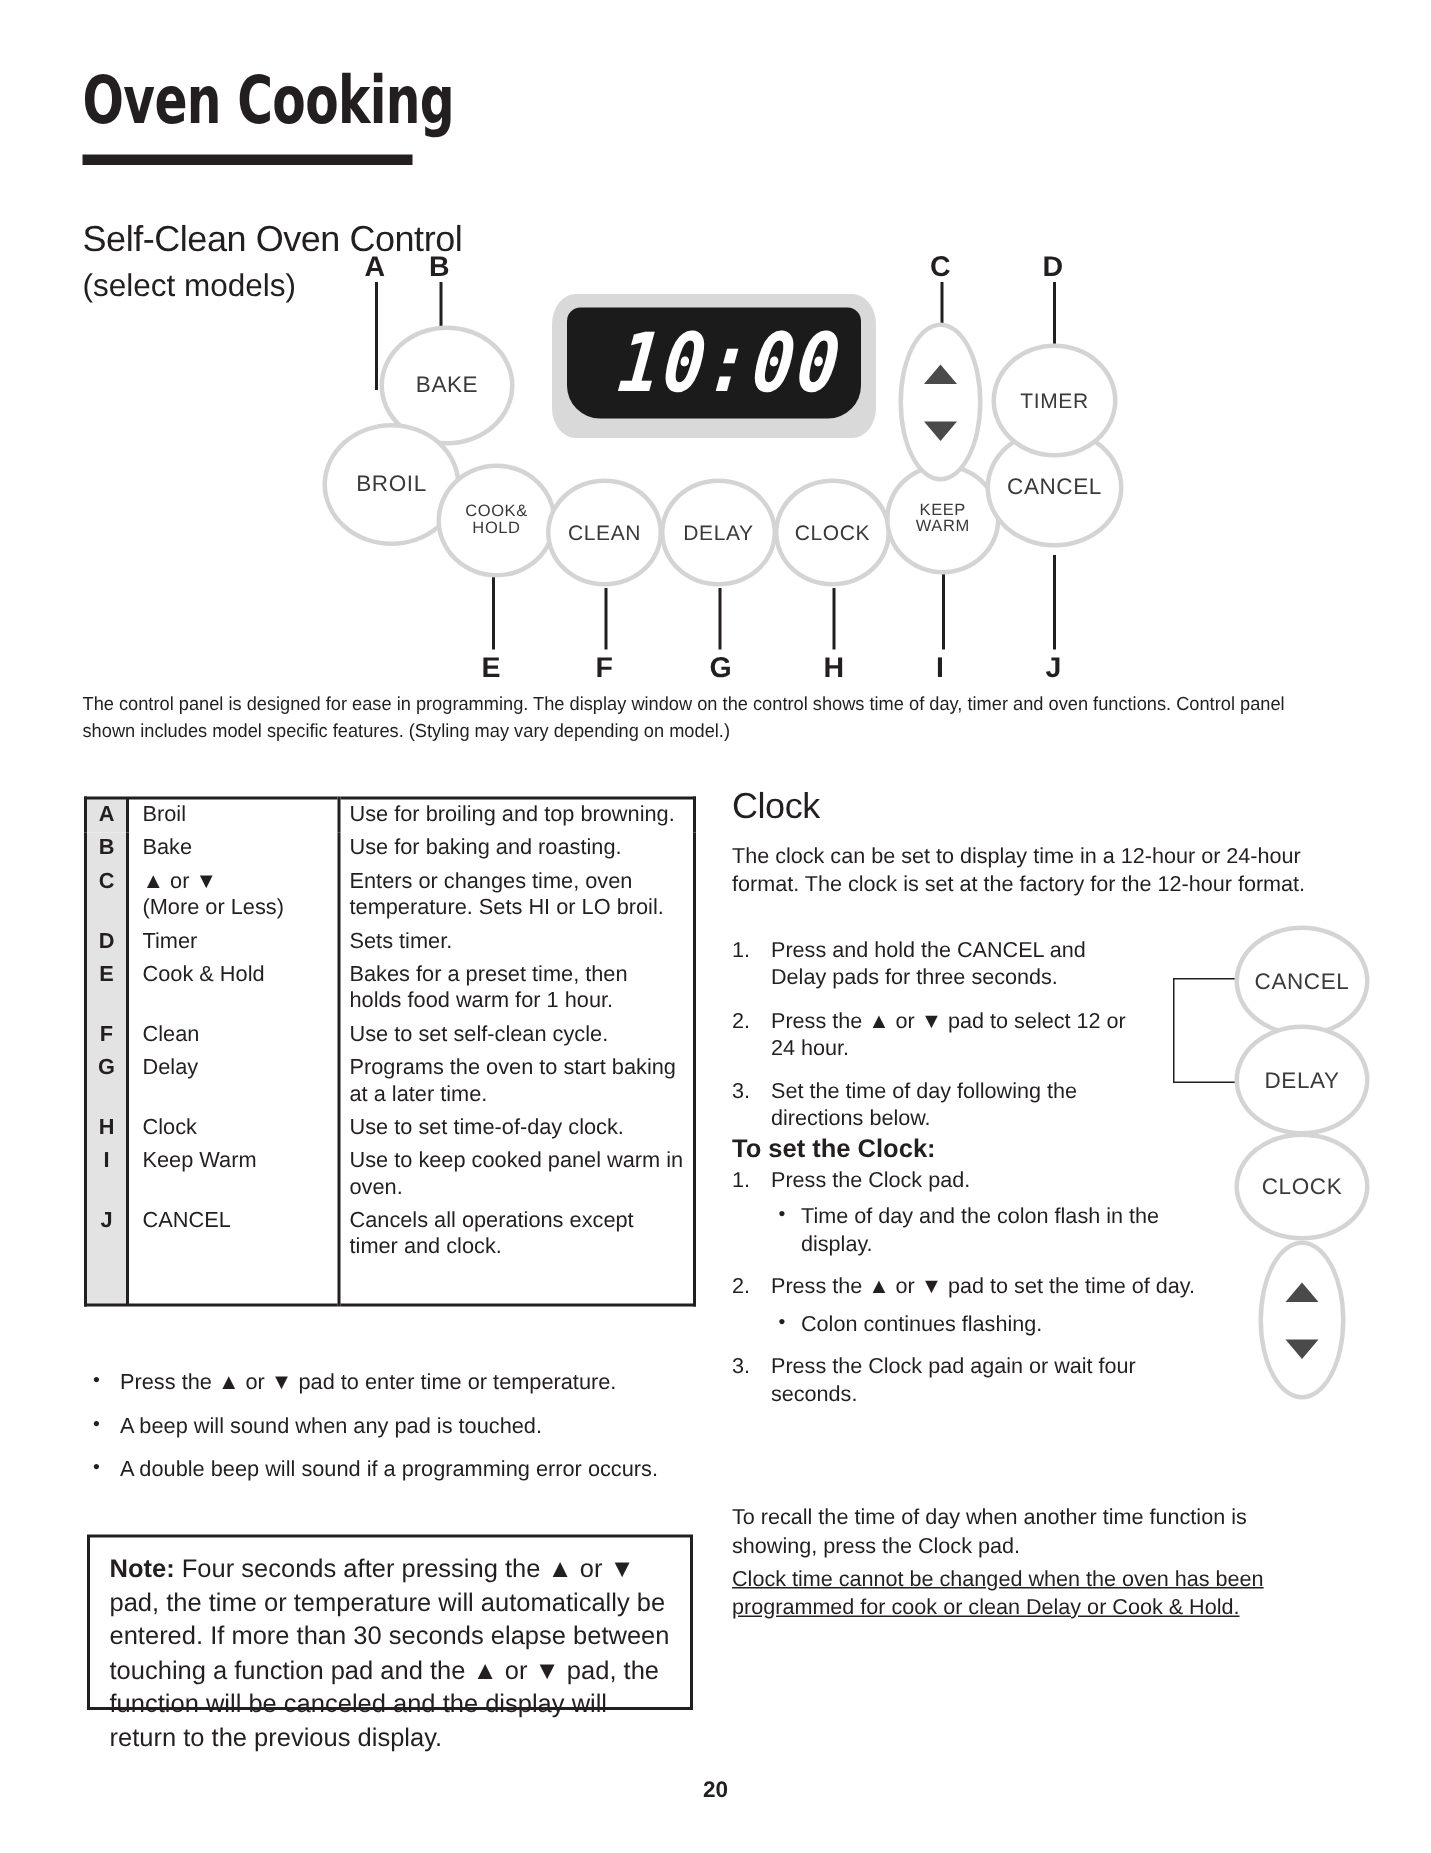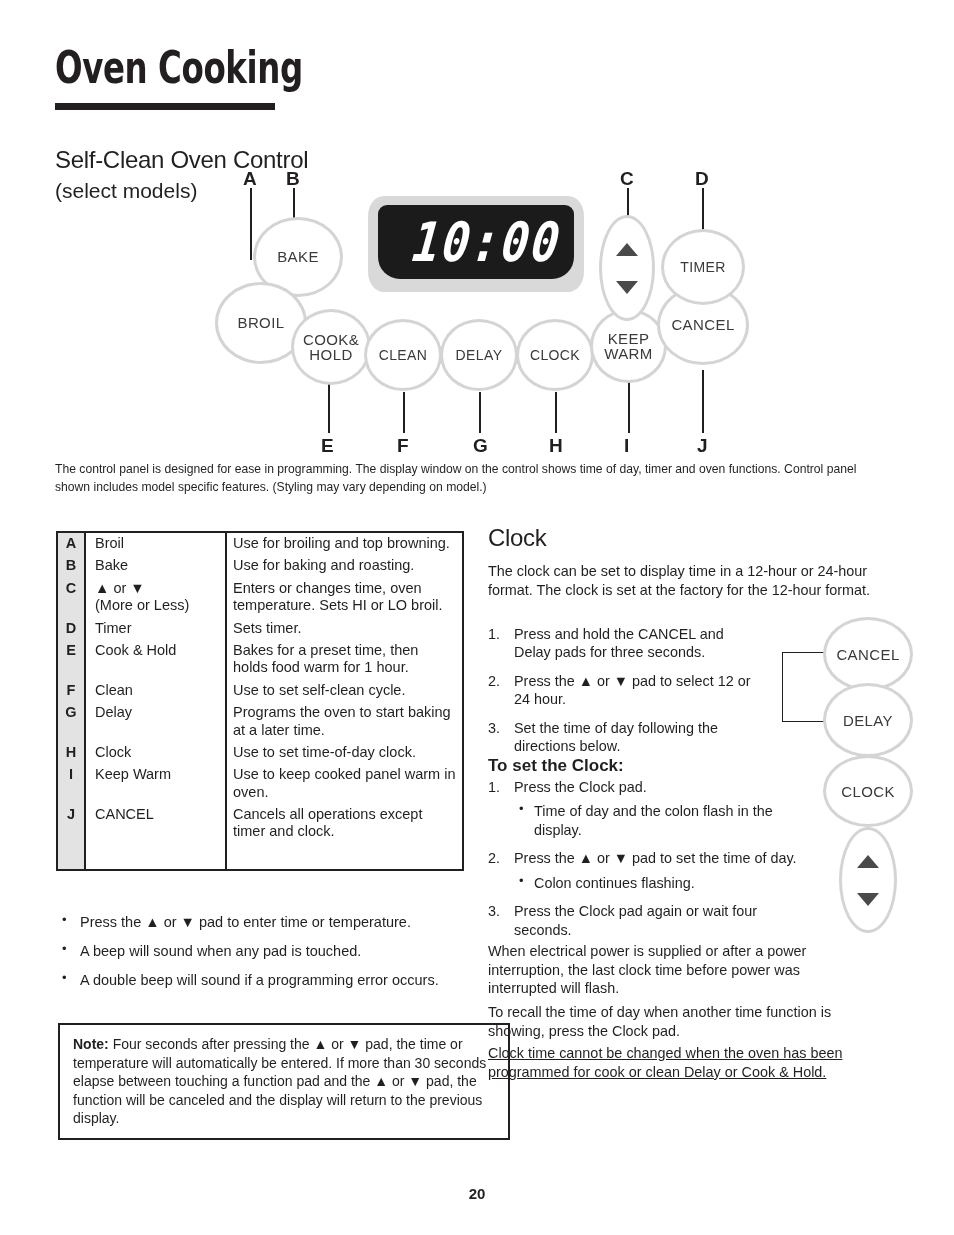--- a/index.html
+++ b/index.html
@@ -87,21 +87,21 @@
     align-items: center;
     justify-content: center;
     text-align: center;
     color: #3a3a3a;
     font-size: 14px;
     letter-spacing: 0.4px;
     line-height: 1.02;
     z-index: 3;
   }
   .pad.big { font-size: 15px; }
-  .pad.two-line { font-size: 15px; }
+  .pad.two-line { font-size: 11px; }
 
   .leader {
     position: absolute;
     width: 1.6px;
     background: #231f20;
     z-index: 1;
   }
   .marker {
     position: absolute;
     font-size: 19px;
@@ -245,26 +245,26 @@
     left: 4px;
     top: -1px;
     font-size: 13px;
   }
 
   
   #note-box {
     position: absolute;
     left: 58px;
     top: 1023px;
-    width: 452px;
+    width: 404px;
     height: 117px;
     border: 2px solid #231f20;
     box-sizing: border-box;
     padding: 10px 12px 0 13px;
-    font-size: 14px;
+    font-size: 17px;
     line-height: 1.33;
     color: #231f20;
   }
   #note-box b { font-weight: bold; }
 
   
   #clock-heading {
     position: absolute;
     left: 488px;
     top: 524px;
@@ -573,21 +573,20 @@
       <ul class="sublist">
         <li>Colon continues flashing.</li>
       </ul>
     </li>
     <li>
       <span class="num">3.</span>
       <span>Press the Clock pad again or wait four seconds.</span>
     </li>
   </ol>
 
-  <div class="para" id="para1">When electrical power is supplied or after a power interruption, the last clock time before power was interrupted will flash.</div>
   <div class="para" id="para2">To recall the time of day when another time function is showing, press the Clock pad.</div>
   <div class="para" id="para3">Clock time cannot be changed when the oven has been programmed for cook or clean Delay or Cook &amp; Hold.</div>
 
   <div id="right-pads">
 
     <div class="bracket" style="left:2px; top:34px; width:46px; height:68px;"></div>
 
     <div class="rp" style="left:46px; top:2px; width:84px; height:68px;">
       <span>CANCEL</span>
     </div>

